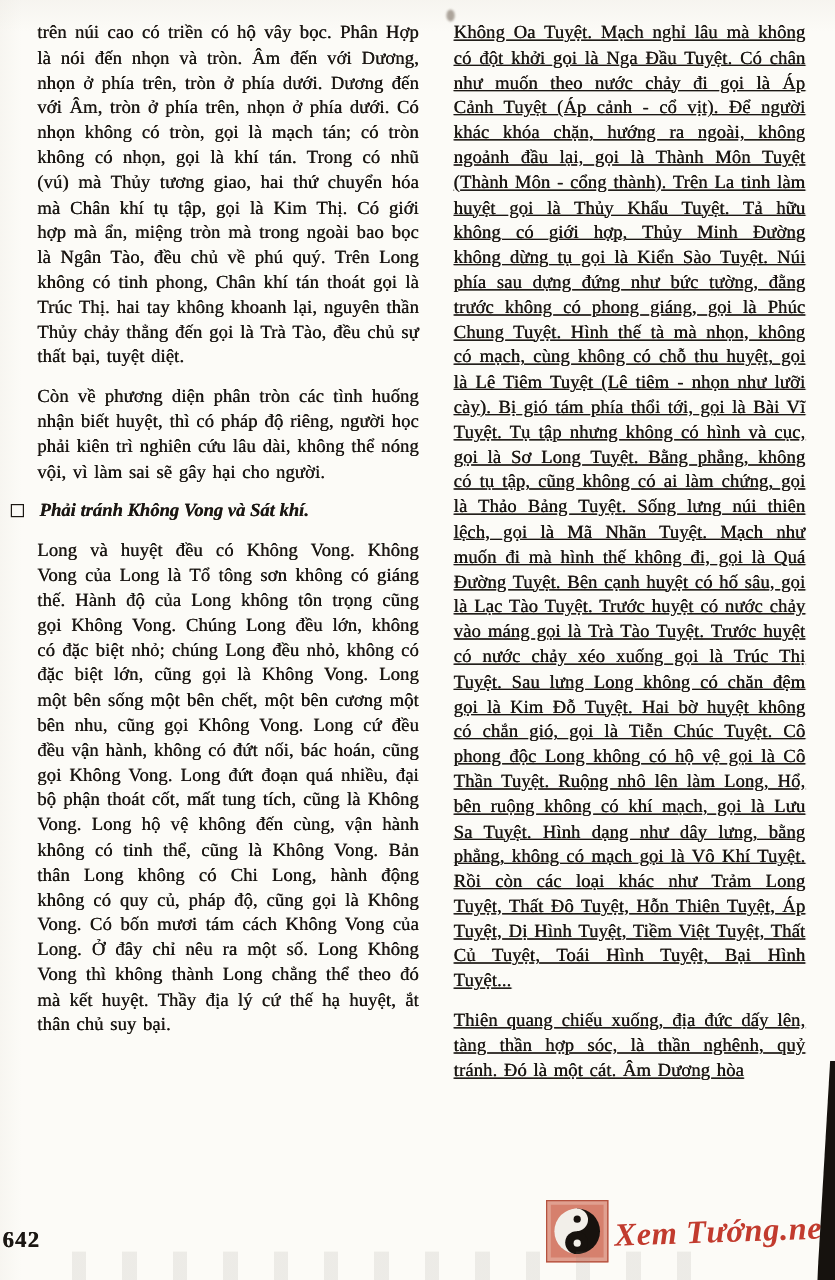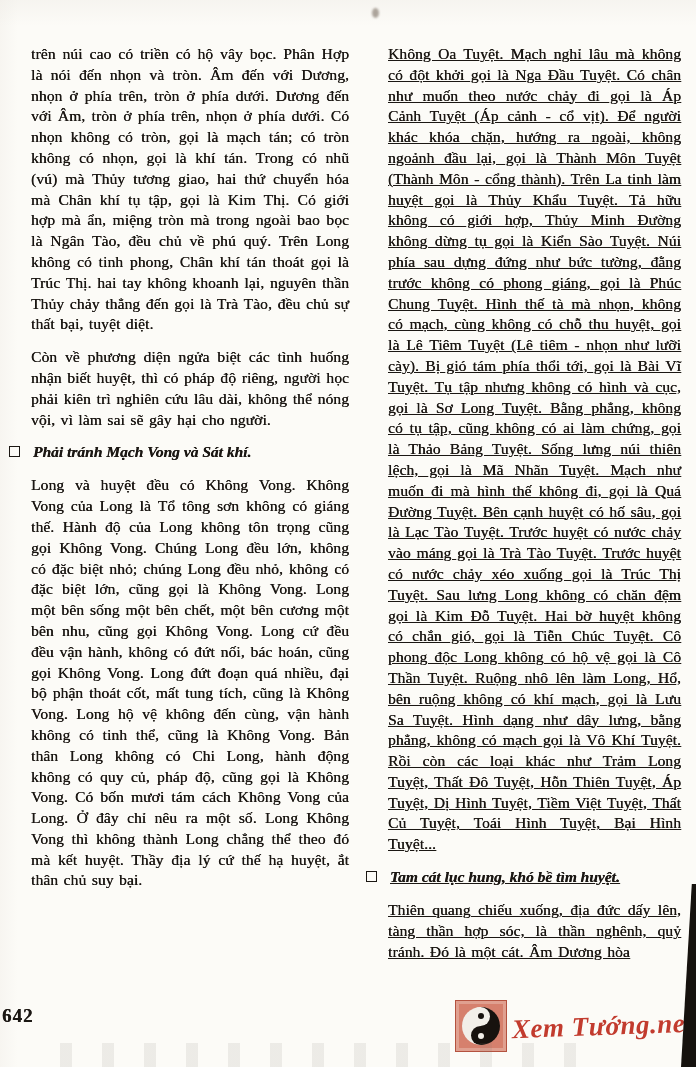--- a/index.html
+++ b/index.html
@@ -10,22 +10,22 @@
     background:#fcfbf7;
     background-image:linear-gradient(180deg, rgba(235,232,226,.35) 0, rgba(255,255,255,0) 26px),
                      linear-gradient(90deg, rgba(235,232,226,.3) 0, rgba(255,255,255,0) 18px);
     overflow:hidden;
     font-family:"Liberation Serif","DejaVu Serif",serif;
     color:#1b1713;
     box-sizing:border-box;
   }
   .columns{
     display:flex;
-    padding:44px 24px 0 31px;
-    gap:39px;
+    padding:18px 24px 0 31px;
+    gap:29px;
     box-sizing:border-box;
   }
   .col-left{width:318px;flex:0 0 auto;}
   .col-right{width:293px;flex:0 0 auto;text-decoration:underline;}
   p.body{
     margin:0 0 12px 0;
     font-size:15.5px;
     line-height:20.8px;
     text-align:justify;
     word-spacing:1.5px;
@@ -45,21 +45,21 @@
   }
   .sq-bullet{
     position:absolute;
     left:-22px;top:4px;
     width:9px;height:9px;
     border:1.7px solid #1b1713;
     background:transparent;
   }
   .page-num{
     position:absolute;
-    left:2px;bottom:40px;
+    left:2px;bottom:22px;
     font-size:19px;
     font-weight:bold;
     letter-spacing:1px;
     text-shadow:0.3px 0 0 currentColor;
     font-family:Liberation Serif, serif;
   }
   .watermark{
     position:absolute;
     right:3px;bottom:15px;
     display:flex;align-items:center;gap:5px;
@@ -135,34 +135,30 @@
 <body>
 
 <div class="page">
 
   <div class="speck"></div>
 
   <div class="columns">
 
     <div class="col-left">
       <p class="body">trên núi cao có triền có hộ vây bọc. Phân Hợp là nói đến nhọn và tròn. Âm đến với Dương, nhọn ở phía trên, tròn ở phía dưới. Dương đến với Âm, tròn ở phía trên, nhọn ở phía dưới. Có nhọn không có tròn, gọi là mạch tán; có tròn không có nhọn, gọi là khí tán. Trong có nhũ (vú) mà Thủy tương giao, hai thứ chuyển hóa mà Chân khí tụ tập, gọi là Kim Thị. Có giới hợp mà ẩn, miệng tròn mà trong ngoài bao bọc là Ngân Tào, đều chủ về phú quý. Trên Long không có tinh phong, Chân khí tán thoát gọi là Trúc Thị. hai tay không khoanh lại, nguyên thần Thủy chảy thẳng đến gọi là Trà Tào, đều chủ sự thất bại, tuyệt diệt.</p>
-      <p class="body">Còn về phương diện ngửa biệt các tình huống nhận biết huyệt, thì có pháp độ riêng, người học phải kiên trì nghiên cứu lâu dài, không thể nóng vội, vì làm sai sẽ gây hại cho người.</p>
+      <p class="body">Còn về phương diện phân tròn các tình huống nhận biết huyệt, thì có pháp độ riêng, người học phải kiên trì nghiên cứu lâu dài, không thể nóng vội, vì làm sai sẽ gây hại cho người.</p>
       <div class="section">
         <span class="sq-bullet"></span>
-        <span>Phải tránh Mạch Vong và Sát khí.</span>
+        <span>Phải tránh Không Vong và Sát khí.</span>
       </div>
       <p class="body">Long và huyệt đều có Không Vong. Không Vong của Long là Tổ tông sơn không có giáng thế. Hành độ của Long không tôn trọng cũng gọi Không Vong. Chúng Long đều lớn, không có đặc biệt nhỏ; chúng Long đều nhỏ, không có đặc biệt lớn, cũng gọi là Không Vong. Long một bên sống một bên chết, một bên cương một bên nhu, cũng gọi Không Vong. Long cứ đều đều vận hành, không có đứt nối, bác hoán, cũng gọi Không Vong. Long đứt đoạn quá nhiều, đại bộ phận thoát cốt, mất tung tích, cũng là Không Vong. Long hộ vệ không đến cùng, vận hành không có tinh thể, cũng là Không Vong. Bản thân Long không có Chi Long, hành động không có quy củ, pháp độ, cũng gọi là Không Vong. Có bốn mươi tám cách Không Vong của Long. Ở đây chỉ nêu ra một số. Long Không Vong thì không thành Long chẳng thể theo đó mà kết huyệt. Thầy địa lý cứ thế hạ huyệt, ắt thân chủ suy bại.</p>
     </div>
 
     <div class="col-right">
       <p class="body">Không Oa Tuyệt. Mạch nghỉ lâu mà không có đột khởi gọi là Nga Đầu Tuyệt. Có chân như muốn theo nước chảy đi gọi là Áp Cảnh Tuyệt (Áp cảnh - cổ vịt). Để người khác khóa chặn, hướng ra ngoài, không ngoảnh đầu lại, gọi là Thành Môn Tuyệt (Thành Môn - cổng thành). Trên La tinh làm huyệt gọi là Thủy Khẩu Tuyệt. Tả hữu không có giới hợp, Thủy Minh Đường không dừng tụ gọi là Kiển Sào Tuyệt. Núi phía sau dựng đứng như bức tường, đằng trước không có phong giáng, gọi là Phúc Chung Tuyệt. Hình thế tà mà nhọn, không có mạch, cùng không có chỗ thu huyệt, gọi là Lê Tiêm Tuyệt (Lê tiêm - nhọn như lưỡi cày). Bị gió tám phía thổi tới, gọi là Bài Vĩ Tuyệt. Tụ tập nhưng không có hình và cục, gọi là Sơ Long Tuyệt. Bằng phẳng, không có tụ tập, cũng không có ai làm chứng, gọi là Thảo Bảng Tuyệt. Sống lưng núi thiên lệch, gọi là Mã Nhãn Tuyệt. Mạch như muốn đi mà hình thế không đi, gọi là Quá Đường Tuyệt. Bên cạnh huyệt có hố sâu, gọi là Lạc Tào Tuyệt. Trước huyệt có nước chảy vào máng gọi là Trà Tào Tuyệt. Trước huyệt có nước chảy xéo xuống gọi là Trúc Thị Tuyệt. Sau lưng Long không có chăn đệm gọi là Kim Đỗ Tuyệt. Hai bờ huyệt không có chắn gió, gọi là Tiễn Chúc Tuyệt. Cô phong độc Long không có hộ vệ gọi là Cô Thần Tuyệt. Ruộng nhô lên làm Long, Hổ, bên ruộng không có khí mạch, gọi là Lưu Sa Tuyệt. Hình dạng như dây lưng, bằng phẳng, không có mạch gọi là Vô Khí Tuyệt. Rồi còn các loại khác như Trảm Long Tuyệt, Thất Đô Tuyệt, Hỗn Thiên Tuyệt, Áp Tuyệt, Dị Hình Tuyệt, Tiềm Việt Tuyệt, Thất Củ Tuyệt, Toái Hình Tuyệt, Bại Hình Tuyệt...</p>
-      <div class="section">
-        <span class="sq-bullet"></span>
-        <span>Tam cát lục hung, khó bề tìm huyệt.</span>
-      </div>
       <p class="body last">Thiên quang chiếu xuống, địa đức dấy lên, tàng thần hợp sóc, là thần nghênh, quỷ tránh. Đó là một cát. Âm Dương hòa</p>
     </div>
 
   </div>
 
   <div class="page-num">642</div>
 
   <div class="watermark">
     <div class="yy-box">
       <div class="yinyang">

